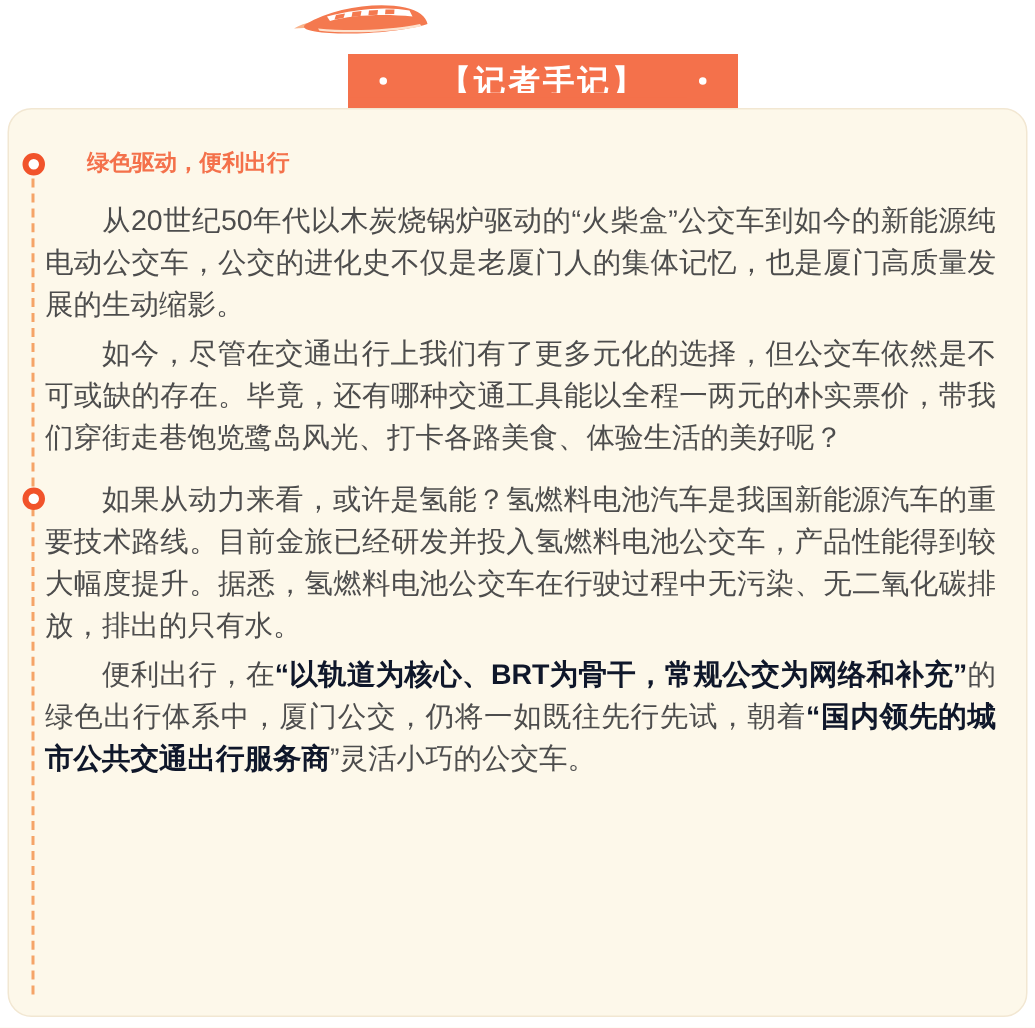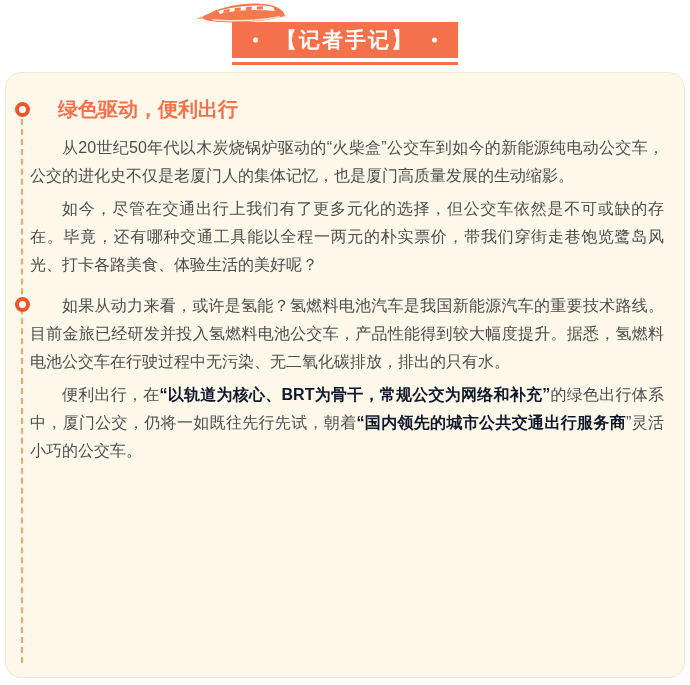--- a/index.html
+++ b/index.html
@@ -8,21 +8,21 @@
     background:#ffffff;
     font-family:"Liberation Sans", sans-serif;
     position:relative;
     overflow:hidden;
   }
 
   
   .header { position:absolute; left:0; top:0; width:690px; height:72px; }
   .train-icon { position:absolute; left:194px; top:0px; width:92px; height:24px; }
   .badge {
-    position:absolute; left:232px; top:22px; width:226px; height:36px;
+    position:absolute; left:232px; top:36px; width:260px; height:36px;
     background:#F4714B; color:#ffffff;
     display:flex; align-items:center; justify-content:center;
     font-size:21px; font-weight:bold; letter-spacing:2px;
   }
   .badge-dot {
     position:absolute; width:5px; height:5px; border-radius:50%;
     background:#ffffff; top:50%; transform:translateY(-50%);
   }
   .badge-dot.left  { left:21px; }
   .badge-dot.right { right:21px; }
@@ -42,31 +42,31 @@
   }
   .rail {
     position:absolute; left:15px; top:46px; bottom:14px; width:0;
     border-left:2px dashed #F5A468;
   }
   .section { position:relative; }
   .section + .section { margin-top:10px; }
   .section-heading {
     position:relative;
     margin:0 0 13px 28px;
-    font-size:20px; line-height:24px; font-weight:bold;
+    font-size:15px; line-height:24px; font-weight:bold;
     color:#F4714B;
   }
   .bullet-icon {
     position:absolute; left:-43px; top:5px;
     width:7px; height:7px; border-radius:50%;
     border:4px solid #F1532B; background:#ffffff;
   }
   .section p {
     margin:0 0 5px 0;
-    font-size:16px; line-height:28px;
+    font-size:19px; line-height:28px;
     color:#4D4D4D;
     text-indent:2em;
     text-align:justify;
   }
   .hl { color:#0f172a; font-weight:bold; }
 </style>
 </head>
 <body>
 
 <div class="header">

